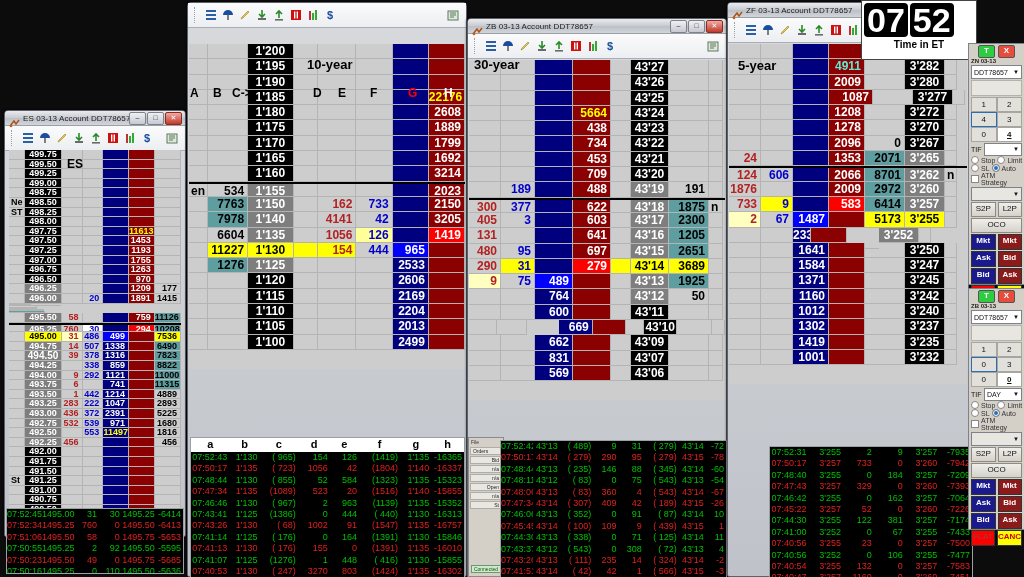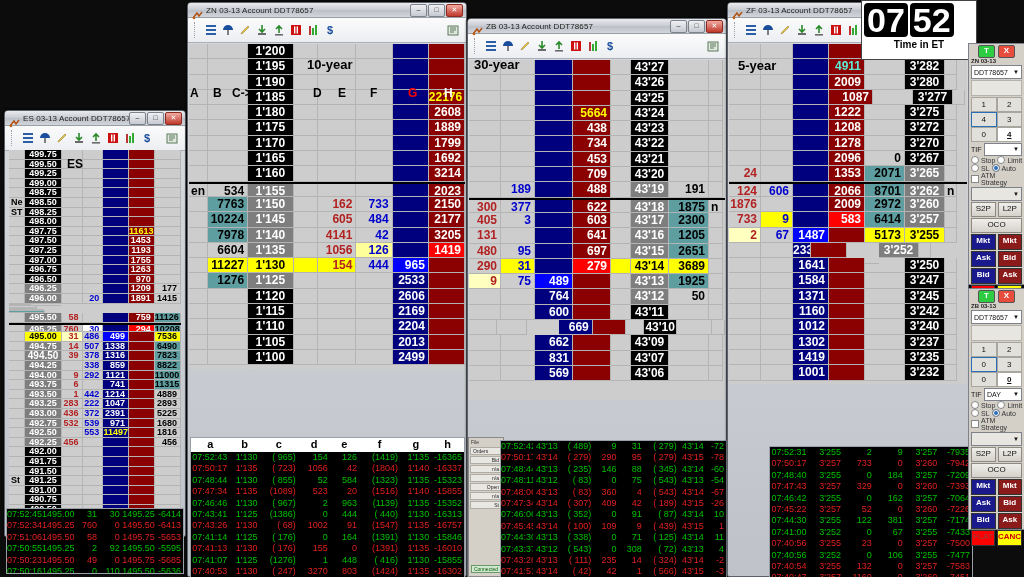--- a/index.html
+++ b/index.html
@@ -568,32 +568,20 @@
       <div class="tsrow">
         <div class="tg" style="width: 38px;">07:50:16</div>
         <div class="tg" style="width: 37px;">1495.25</div>
         <div class="tg" style="width: 24px;">0</div>
         <div class="tg" style="width: 24px;">110</div>
         <div class="tg" style="width: 38px;">1495.50</div>
         <div class="tg" style="width: 28px;">-5636</div>
       </div>
     </div>
     <div class="win" style="left: 187px; top: 2px; width: 278px; height: 573px;">
-      <div class="titlebar">
-        <span class="tbicon"><svg width="11" height="9" viewBox="0 0 11 9">
-            <path d="M1 7 L5 2 L7 5 L10 1" stroke="#b05010" fill="none" stroke-width="1.4"></path>
-            <circle cx="2" cy="7" r="1.3" fill="#c06018"></circle>
-          </svg></span>
-        <span class="tbtitle">ZN 03-13  Account DDT78657</span>
-        <div class="tbbtns">
-          <div class="tbb">–</div>
-          <div class="tbb">□</div>
-          <div class="tbb close">✕</div>
-        </div>
-      </div>
       <div class="toolbar">
         <div class="tlsep"></div>
         <div class="tlicon">
           <svg width="12" height="12" viewBox="0 0 12 12">
             <rect x="1" y="1" width="10" height="2" fill="#2a5fa8"></rect>
             <rect x="1" y="5" width="10" height="2" fill="#2a5fa8"></rect>
             <rect x="1" y="9" width="10" height="2" fill="#2a5fa8"></rect>
           </svg>
         </div>
         <div class="tlicon">
@@ -748,30 +736,20 @@
         </div>
         <div class="lrow" style="height: 15.3px;">
           <div class="lc lft" style="width: 20px; font-size: 12px; color: rgb(0, 0, 0); line-height: 14px;"></div>
           <div class="lc vol" style="width: 42px; background: rgb(95, 158, 160); font-size: 12px; line-height: 14px;">7763</div>
           <div class="lc px near" style="width: 48px; font-size: 12px; line-height: 14px;">1'150</div>
           <div class="lc" style="width: 26px; font-size: 12px; line-height: 14px;"></div>
           <div class="lc red" style="width: 40px; font-size: 12px; line-height: 14px;">162</div>
           <div class="lc blu" style="width: 38px; font-size: 12px; line-height: 14px;">733</div>
           <div class="lc bidcol" style="width: 38px; font-size: 12px; line-height: 14px;"></div>
           <div class="lc askcol" style="width: 38px; font-size: 12px; line-height: 14px;">2150</div>
-        </div>
-        <div class="lrow" style="height: 15.3px;">
-          <div class="lc lft" style="width: 20px; font-size: 12px; color: rgb(0, 0, 0); line-height: 14px;"></div>
-          <div class="lc vol" style="width: 42px; background: rgb(95, 158, 160); font-size: 12px; line-height: 14px;">10224</div>
-          <div class="lc px near" style="width: 48px; font-size: 12px; line-height: 14px;">1'145</div>
-          <div class="lc" style="width: 26px; font-size: 12px; line-height: 14px;"></div>
-          <div class="lc red" style="width: 40px; font-size: 12px; line-height: 14px;">605</div>
-          <div class="lc blu" style="width: 38px; font-size: 12px; line-height: 14px;">484</div>
-          <div class="lc bidcol" style="width: 38px; font-size: 12px; line-height: 14px;"></div>
-          <div class="lc askcol" style="width: 38px; font-size: 12px; line-height: 14px;">2177</div>
         </div>
         <div class="lrow" style="height: 15.3px;">
           <div class="lc lft" style="width: 20px; font-size: 12px; color: rgb(0, 0, 0); line-height: 14px;"></div>
           <div class="lc vol" style="width: 42px; background: rgb(95, 158, 160); font-size: 12px; line-height: 14px;">7978</div>
           <div class="lc px near" style="width: 48px; font-size: 12px; line-height: 14px;">1'140</div>
           <div class="lc" style="width: 26px; font-size: 12px; line-height: 14px;"></div>
           <div class="lc red" style="width: 40px; font-size: 12px; line-height: 14px;">4141</div>
           <div class="lc blu" style="width: 38px; font-size: 12px; line-height: 14px;">42</div>
           <div class="lc bidcol" style="width: 38px; font-size: 12px; line-height: 14px;"></div>
           <div class="lc askcol" style="width: 38px; font-size: 12px; line-height: 14px;">3205</div>
@@ -1512,29 +1490,20 @@
           <div class="lc bidcol" style="width: 36px; font-size: 12px; line-height: 14px;"></div>
           <div class="lc askcol" style="width: 44px; font-size: 12px; line-height: 14px;">1087</div>
           <div class="lc vol" style="width: 40px; font-size: 12px; line-height: 14px;"></div>
           <div class="lc px" style="width: 40px; font-size: 12px; line-height: 14px;">3'277</div>
           <div class="lc lft" style="width: 12px; font-size: 12px; color: rgb(0, 0, 0); line-height: 14px;"></div>
         </div>
         <div class="lrow" style="height: 15.3px;">
           <div class="lc red" style="width: 32px; font-size: 12px; line-height: 14px;"></div>
           <div class="lc blu" style="width: 32px; font-size: 12px; line-height: 14px;"></div>
           <div class="lc bidcol" style="width: 36px; font-size: 12px; line-height: 14px;"></div>
-          <div class="lc askcol" style="width: 36px; font-size: 12px; line-height: 14px;">1222</div>
-          <div class="lc vol" style="width: 40px; font-size: 12px; line-height: 14px;"></div>
-          <div class="lc px" style="width: 40px; font-size: 12px; line-height: 14px;">3'275</div>
-          <div class="lc lft" style="width: 12px; font-size: 12px; color: rgb(0, 0, 0); line-height: 14px;"></div>
-        </div>
-        <div class="lrow" style="height: 15.3px;">
-          <div class="lc red" style="width: 32px; font-size: 12px; line-height: 14px;"></div>
-          <div class="lc blu" style="width: 32px; font-size: 12px; line-height: 14px;"></div>
-          <div class="lc bidcol" style="width: 36px; font-size: 12px; line-height: 14px;"></div>
           <div class="lc askcol" style="width: 36px; font-size: 12px; line-height: 14px;">1208</div>
           <div class="lc vol" style="width: 40px; font-size: 12px; line-height: 14px;"></div>
           <div class="lc px" style="width: 40px; font-size: 12px; line-height: 14px;">3'272</div>
           <div class="lc lft" style="width: 12px; font-size: 12px; color: rgb(0, 0, 0); line-height: 14px;"></div>
         </div>
         <div class="lrow" style="height: 15.3px;">
           <div class="lc red" style="width: 32px; font-size: 12px; line-height: 14px;"></div>
           <div class="lc blu" style="width: 32px; font-size: 12px; line-height: 14px;"></div>
           <div class="lc bidcol" style="width: 36px; font-size: 12px; line-height: 14px;"></div>
           <div class="lc askcol" style="width: 36px; font-size: 12px; line-height: 14px;">1278</div>

